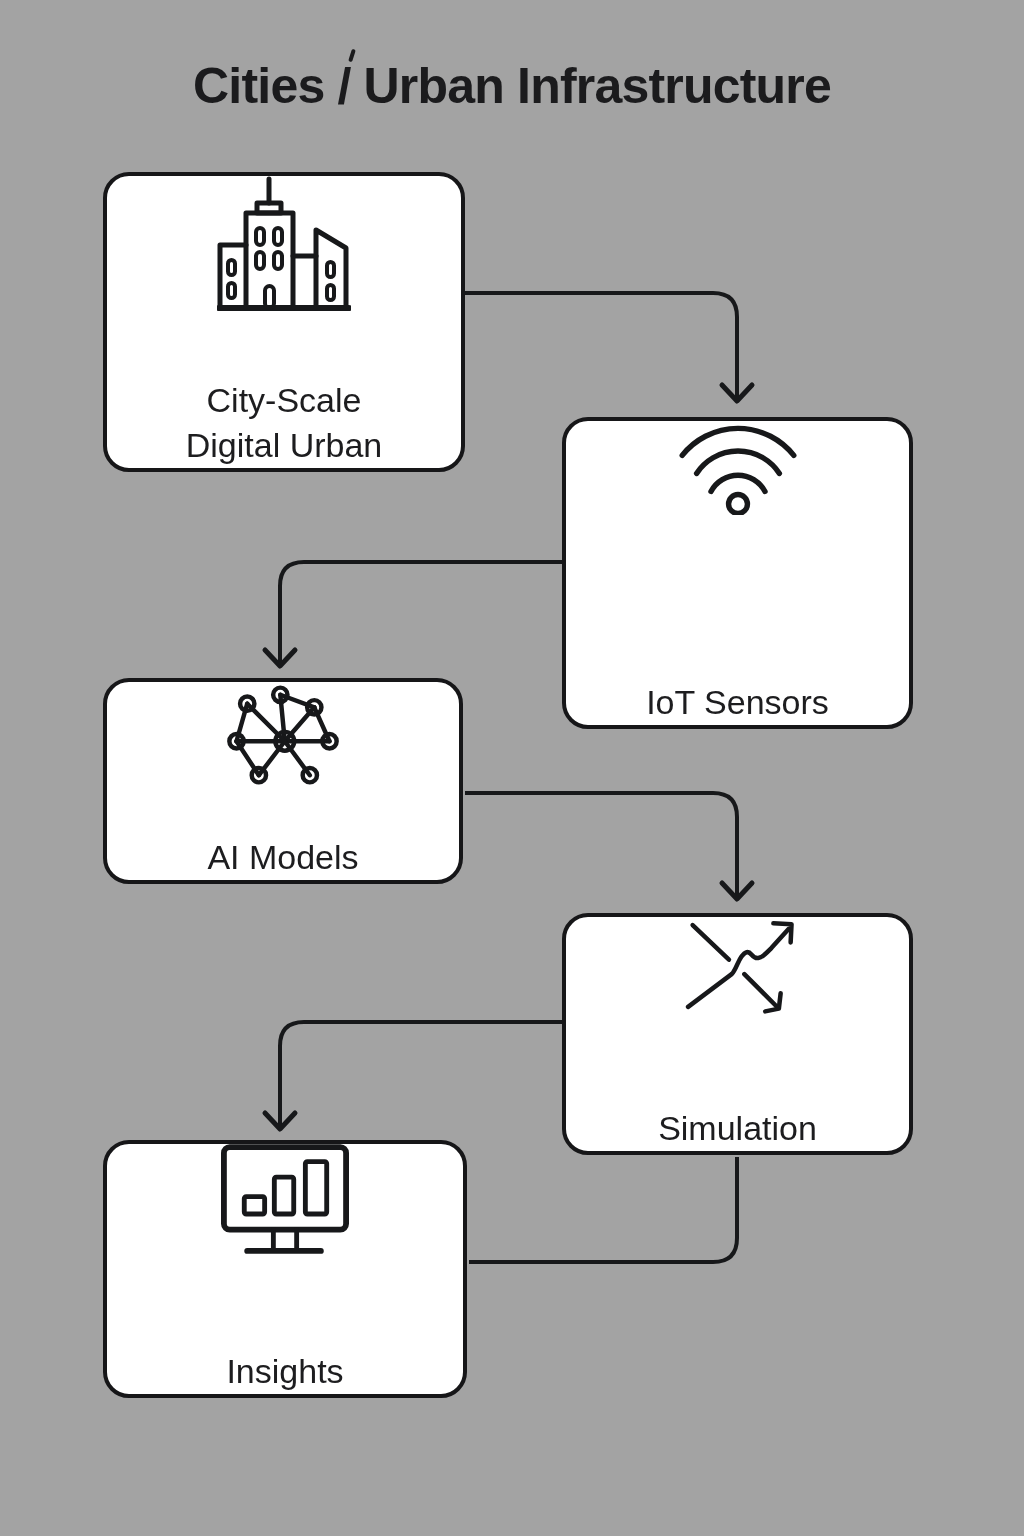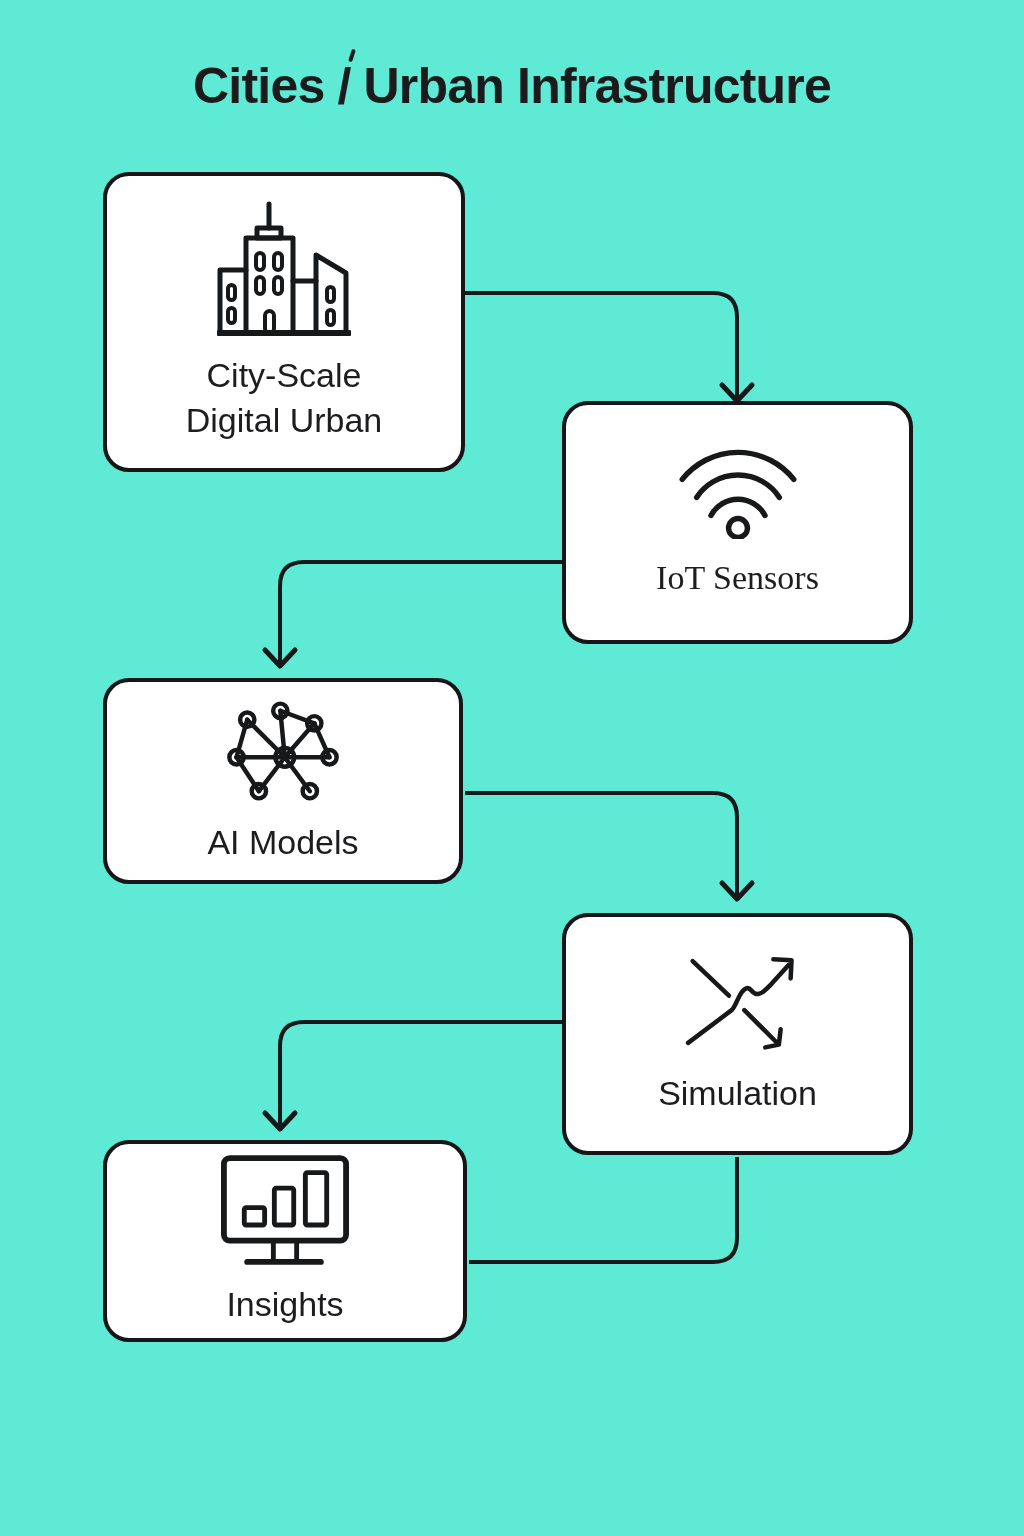--- a/index.html
+++ b/index.html
@@ -1,49 +1,49 @@
 <!DOCTYPE html>
 <html><head>
 <meta charset="utf-8">
 <style>
   html,body { margin:0; padding:0; background:#e9e9ea; }
   .canvas {
     position:relative; width:1024px; height:1536px; margin:0 auto;
-    background:#5eead4; overflow:hidden;
+    background:#a3a3a3; overflow:hidden;
     font-family:"Liberation Sans", sans-serif; color:#1c1c1e;
   }
   .title {
     position:absolute; top:56px; left:0; width:100%;
     text-align:center; font-size:50px; font-weight:700;
     letter-spacing:-0.8px; color:#1b1b1d; line-height:60px;
     white-space:nowrap;
   }
   .title .sep { display:inline-block; position:relative; margin:0 13px; }
   .title .sep::after {
     content:""; position:absolute; top:-7px; right:-3px;
     width:4px; height:13px; background:#1b1b1d;
     transform:rotate(18deg); border-radius:2px;
   }
   .node {
     position:absolute; background:#ffffff;
     border:4px solid #161618; border-radius:26px;
     display:flex; flex-direction:column; align-items:center;
-    justify-content:center; gap:16px; box-sizing:border-box;
+    justify-content:space-between; gap:16px; box-sizing:border-box;
   }
   .node .icon svg { display:block; }
   .node .label {
     font-size:34px; font-weight:400; color:#1d1d1f;
     text-align:center; line-height:45px;
   }
   .node .label span { display:block; }
   #node-city     { left:103px; top:172px;  width:362px; height:300px; }
-  #node-iot      { left:562px; top:401px;  width:351px; height:243px;font-family:Liberation Serif, serif; }
+  #node-iot      { left:562px; top:417px;  width:351px; height:312px; }
   #node-ai       { left:103px; top:678px;  width:360px; height:206px; }
   #node-sim      { left:562px; top:913px;  width:351px; height:242px;gap:20px; }
-  #node-insights { left:103px; top:1140px; width:364px; height:202px; }
+  #node-insights { left:103px; top:1140px; width:364px; height:258px; }
   .connectors {
     position:absolute; left:0; top:0; width:1024px; height:1536px;
     pointer-events:none;
   }
   .connectors path { fill:none; stroke:#17181a; stroke-width:4; }
   .connectors path.arrowhead { stroke-width:5; stroke-linecap:round; stroke-linejoin:round; }
   .iconart { fill:none; stroke:#17181a; stroke-linecap:round; stroke-linejoin:round; }
 </style>
 </head>
 <body>

